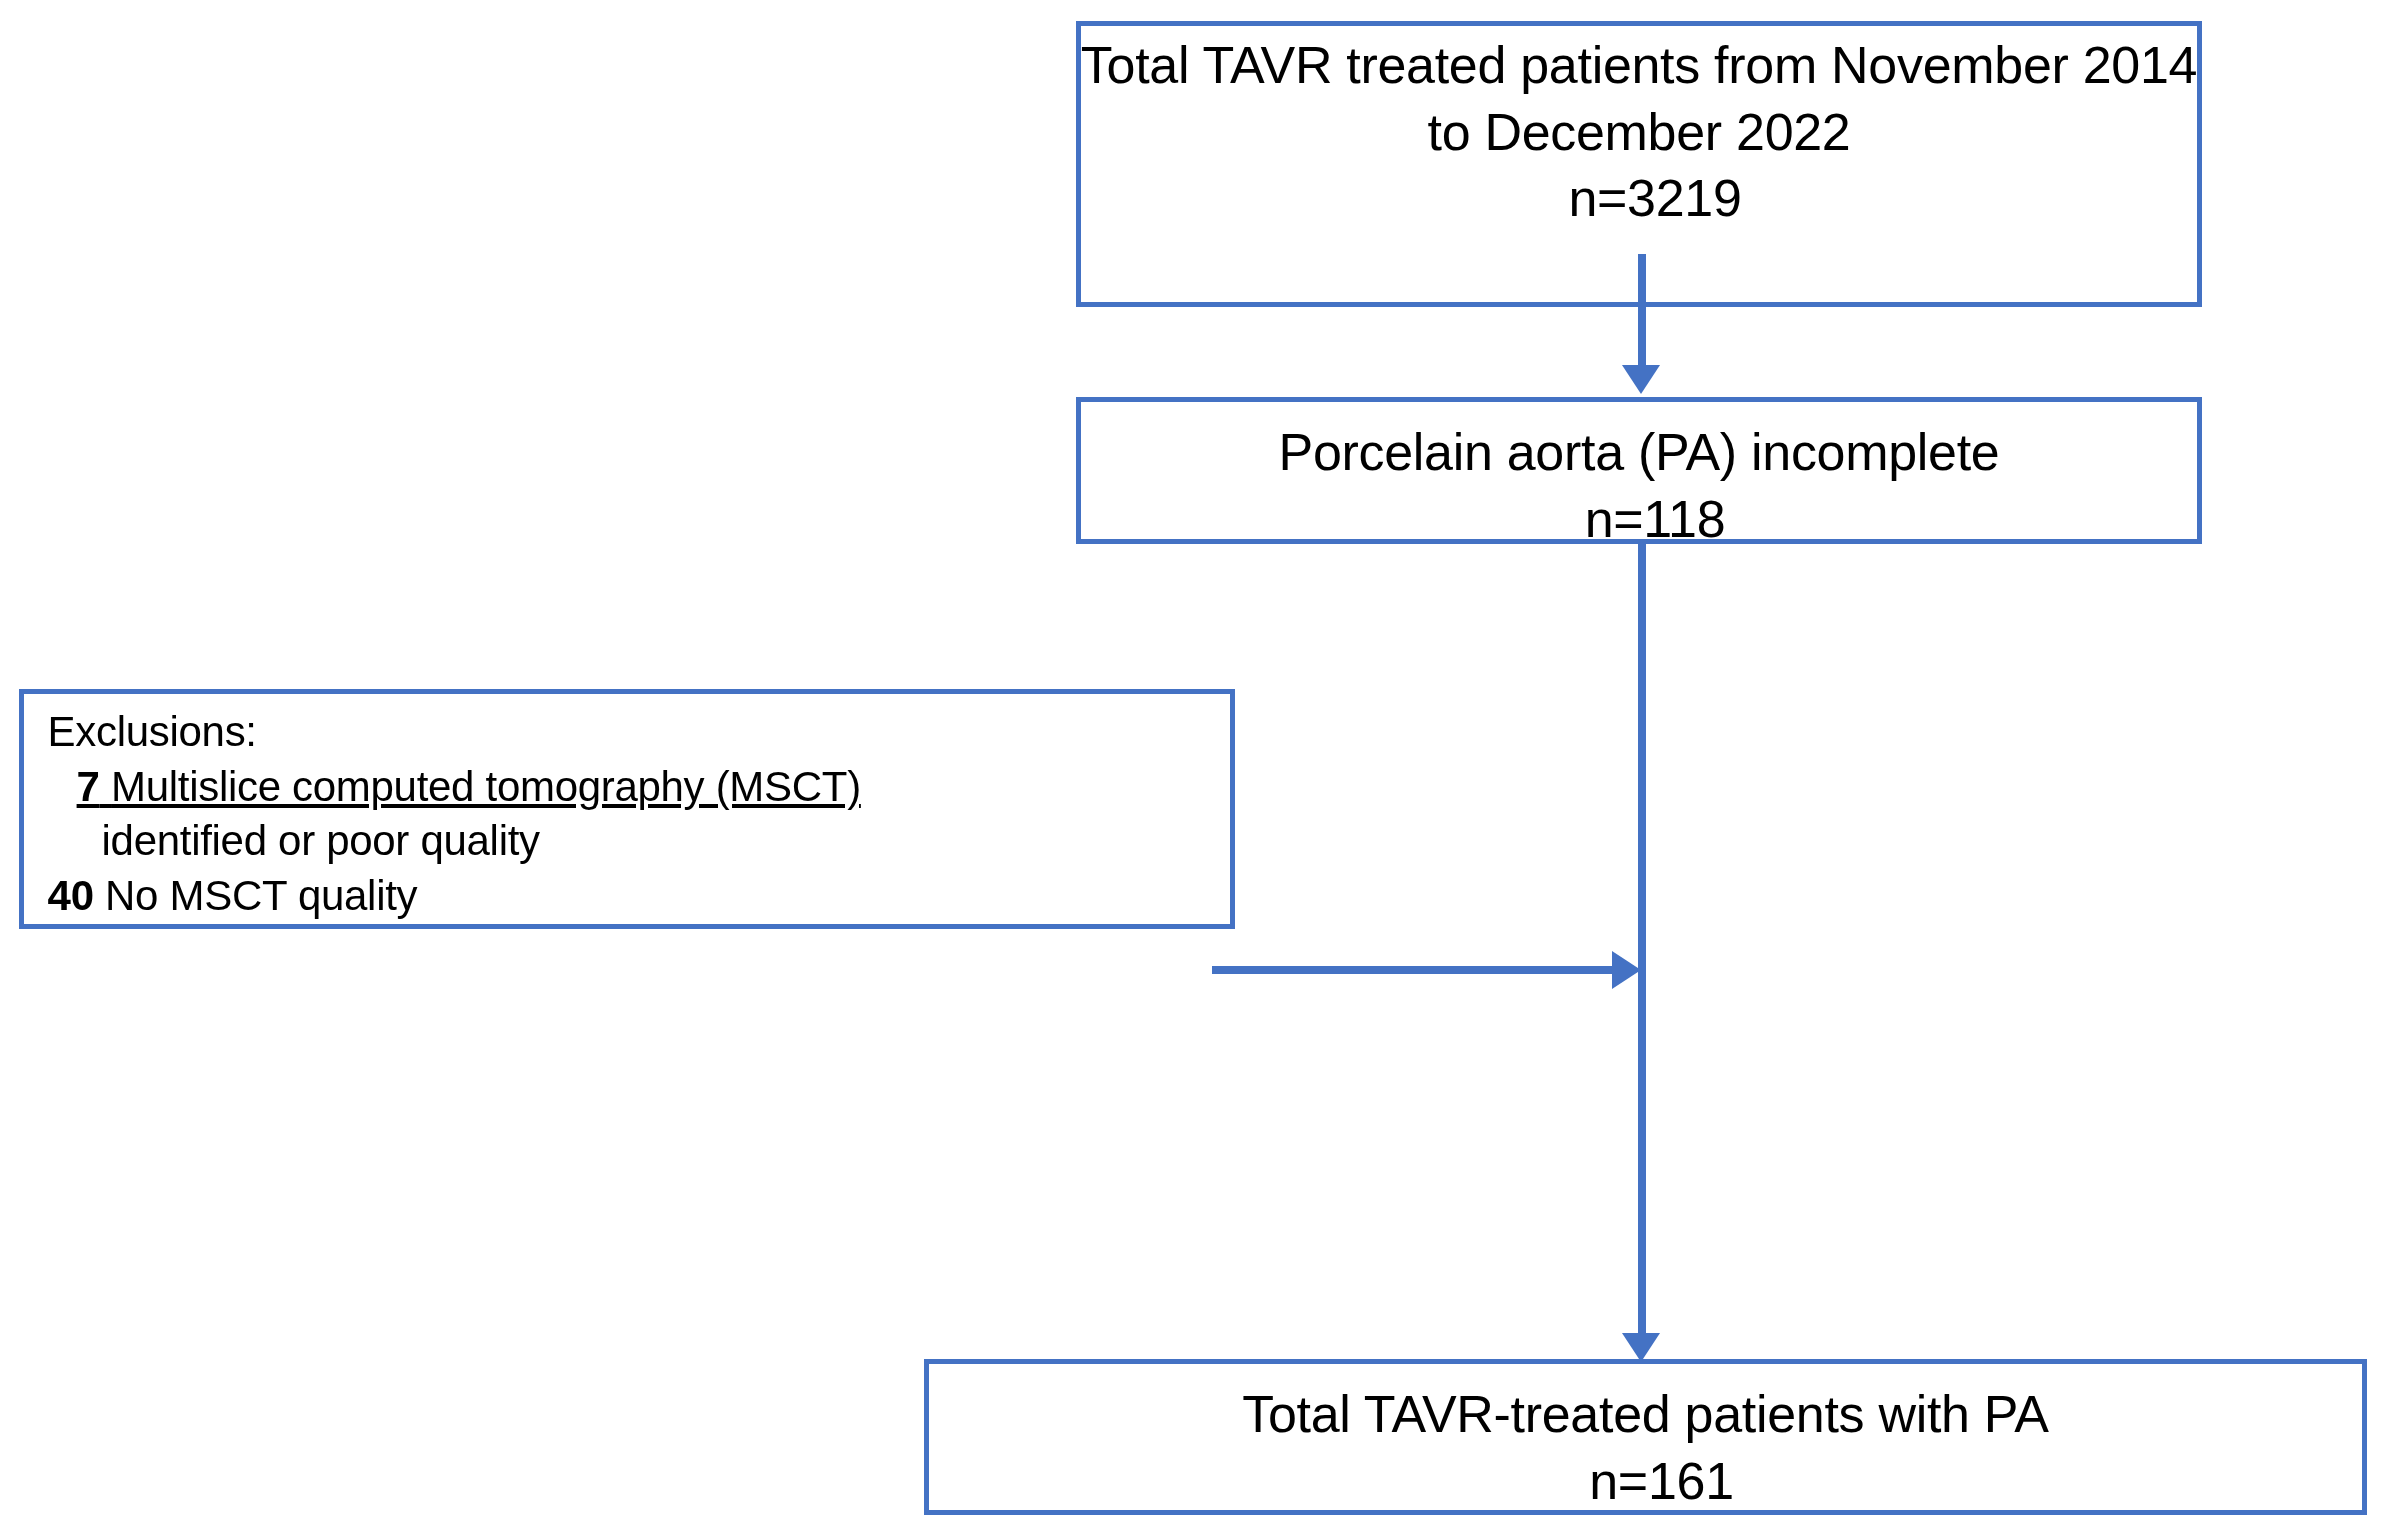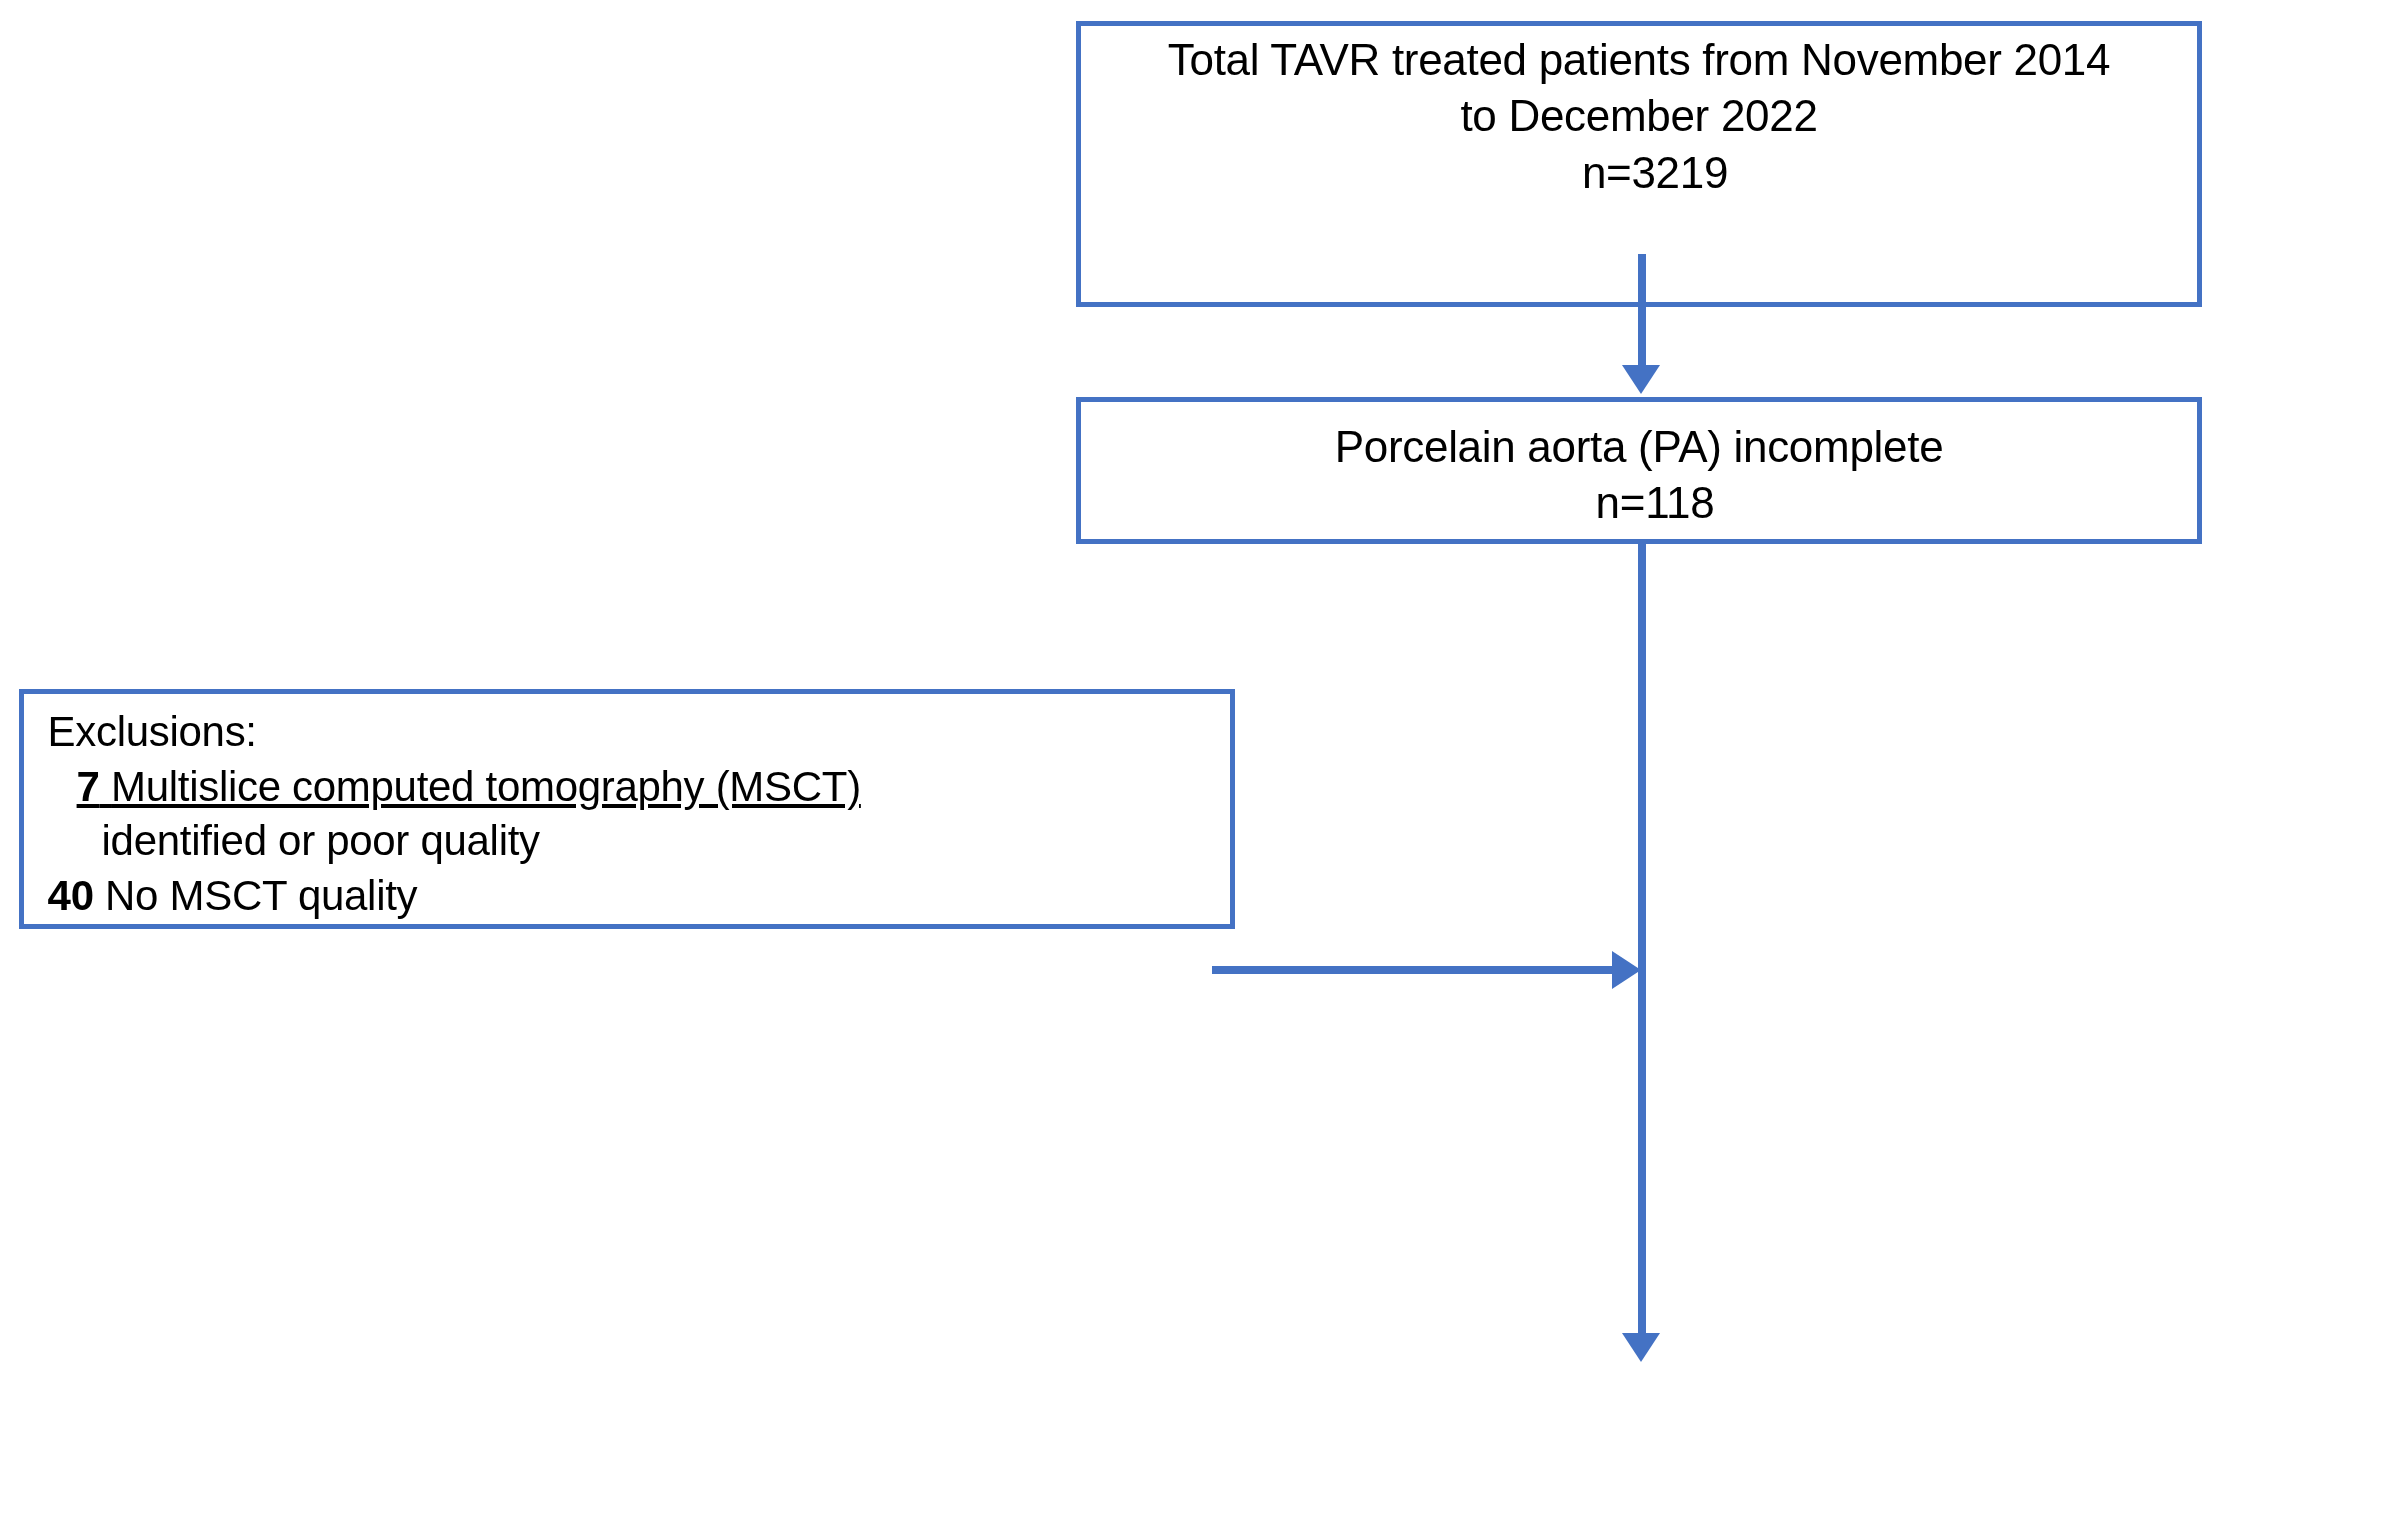--- a/index.html
+++ b/index.html
@@ -22,21 +22,21 @@
     background: #ffffff;
     border: 5px solid #4472C4;
     display: flex;
     flex-direction: column;
     justify-content: flex-start;
     align-items: center;
   }
 
   .box-line {
     color: #000000;
-    font-size: 44px;
+    font-size: 52px;
     line-height: 1.28;
     white-space: nowrap;
     letter-spacing: -0.3px;
   }
   .box-line.bold { font-weight: normal; margin-left: 32px; }
 
   
   #box-total {
     left: 1076px;
     top: 21.4px;
@@ -150,15 +150,19 @@
   <div class="flow-box" id="box-exclusions">
     <div class="excl-line">Exclusions:</div>
     <div class="excl-line excl-indent-1"><span class="excl-num">7</span><span>&nbsp;</span><span>Multislice computed tomography (MSCT)</span></div>
     <div class="excl-line excl-indent-2">identified or poor quality</div>
     <div class="excl-line"><span class="excl-num">40</span><span>&nbsp;</span><span>No MSCT quality</span></div>
   </div>
 
   <div class="conn-hline" id="hline-3"></div>
   <div class="arrow-right" id="arrowhead-3"></div>
 
+  <div class="flow-box" id="box-result">
+    <div class="box-line">Total TAVR-treated patients with PA</div>
+    <div class="box-line bold">n=161</div>
+  </div>
 
 </div>
 
 
 </body></html>

